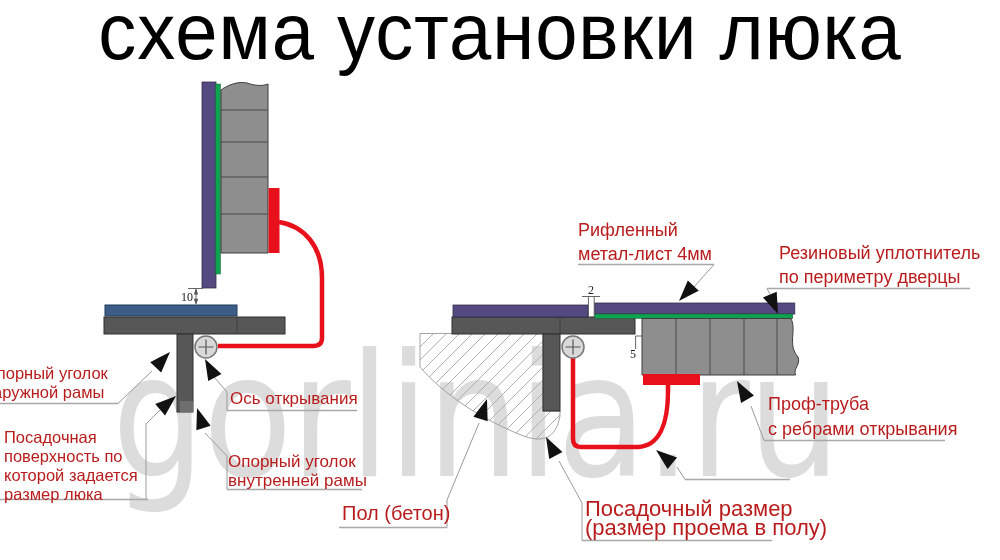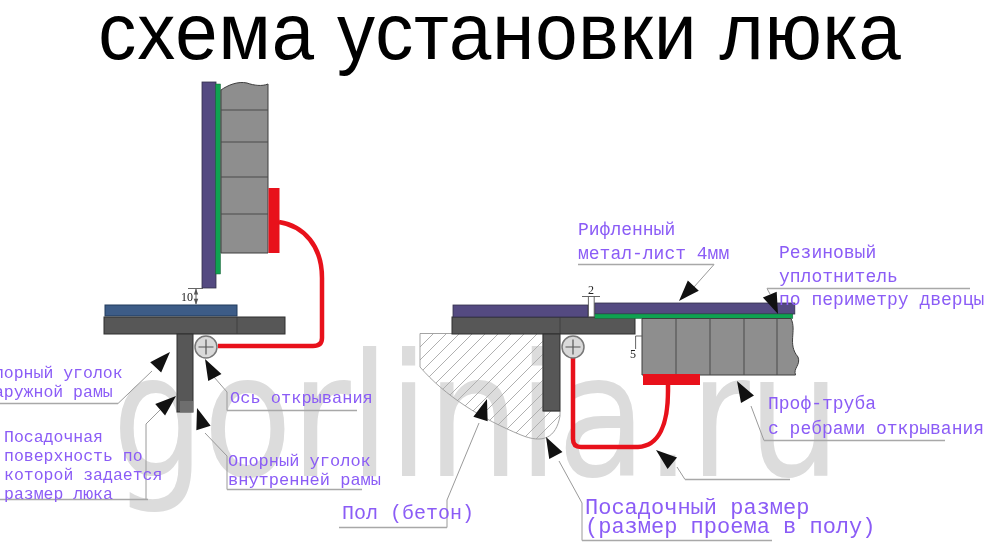--- a/index.html
+++ b/index.html
@@ -5,21 +5,21 @@
   html,body{margin:0;padding:0;background:#fff;}
   #stage{position:relative;width:1000px;height:560px;background:#ffffff;overflow:hidden;
          font-family:"Liberation Sans",sans-serif;}
   .title{position:absolute;top:-12px;left:50%;transform:translateX(-50%) scaleX(0.95);
          transform-origin:center top;font-size:80px;line-height:88px;letter-spacing:1px;
          color:#000;white-space:nowrap;z-index:3;}
   .watermark{position:absolute;left:112px;top:330px;font-family:"DejaVu Sans",sans-serif;
          font-size:172px;line-height:174px;color:#dcdcdc;transform:scaleX(0.85);
          transform-origin:left center;z-index:0;letter-spacing:-2px;white-space:nowrap;}
   svg.canvas{position:absolute;left:0;top:0;z-index:1;}
-  .label{position:absolute;color:#8b5cf6;white-space:pre-line;z-index:2;font-family:Liberation Mono, monospace;}
+  .label{position:absolute;color:#b91c1c;white-space:pre-line;z-index:2;}
   .lab-l{font-size:16.5px;line-height:19px;}
   .lab-r{font-size:18px;line-height:23.5px;}
   .lab-tube{font-size:18px;line-height:25px;}
   .lab-fit{font-size:22px;line-height:19px;}
   .lab-floor{font-size:20px;line-height:19px;}
   text.dim{font-family:"Liberation Serif",serif;font-size:12px;fill:#222;}
 </style>
 </head>
 <body>
 

